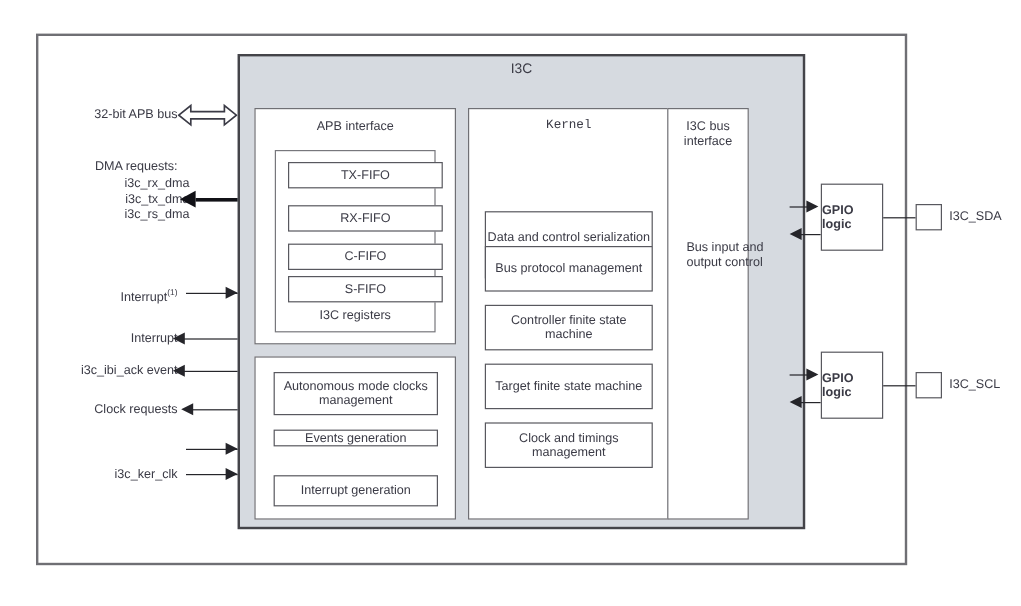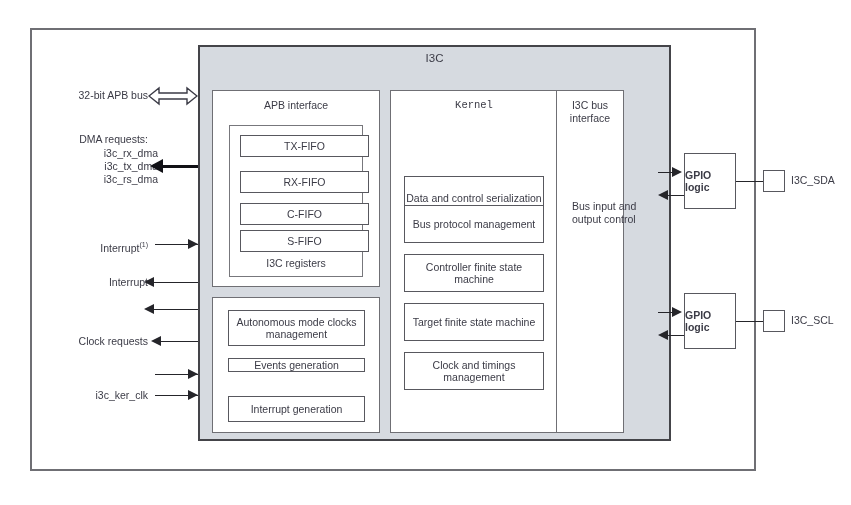--- a/index.html
+++ b/index.html
@@ -170,20 +170,21 @@
     <div>i3c_rx_dma</div>
     <div>i3c_tx_dma</div>
     <div>i3c_rs_dma</div>
   </div>
 
   <div class="abs lbl lbl-trig">
     <span>Interrupt</span><sup>(1)</sup>
   </div>
 
   <div class="abs lbl lbl-int">Interrupt</div>
+  <div class="abs lbl lbl-ibi">i3c_ibi_ack event</div>
   <div class="abs lbl lbl-clkrq">Clock requests</div>
   <div class="abs lbl lbl-kclk">i3c_ker_clk</div>
 
   <svg class="abs dbl-arrow" viewBox="0 0 50 22">
     <polygon points="1,11 11,3 11,8 39,8 39,3 49,11 39,19 39,14 11,14 11,19" fill="#ffffff" stroke="#3b3b46" stroke-width="1.4" stroke-linejoin="miter"></polygon>
   </svg>
 
   <div class="abs hline-bold" style="left:163px; top:165px; width:35px;"></div>
   <div class="abs arrow-l-bold" style="left:150px; top:159px;"></div>
 

